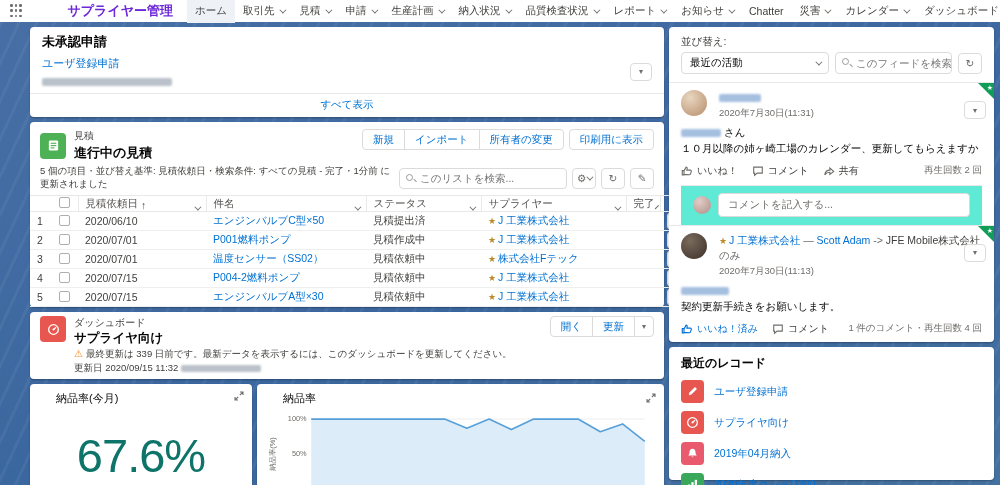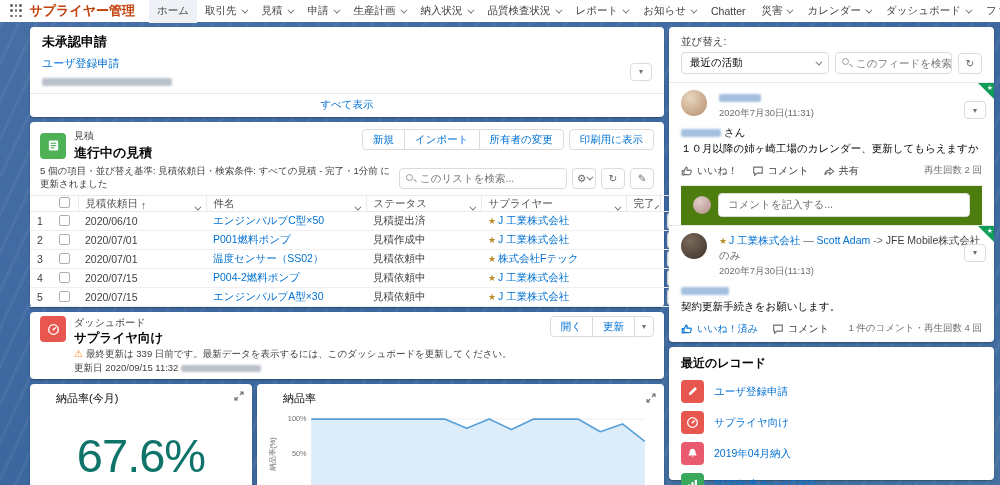--- a/index.html
+++ b/index.html
@@ -4,21 +4,21 @@
 <style>
   * { box-sizing: border-box; margin: 0; padding: 0; }
   html,body { width:1000px; height:485px; overflow:hidden; }
   body { font-family:"Liberation Sans","DejaVu Sans",sans-serif; font-size:11px; color:#3e3e3c; background:#fff; }
   a, .link { color:#0070d2; text-decoration:none; cursor:pointer; }
 
   
   .topnav { height:22px; background:#fff; display:flex; align-items:center; padding:0 6px; white-space:nowrap; }
   .waffle { width:14px; height:14px; margin:0 8px 0 4px; display:grid; grid-template-columns:repeat(3,1fr); gap:2px; cursor:pointer; }
   .waffle i { width:2.5px; height:2.5px; background:#706e6b; border-radius:50%; }
-  .appname { font-size:13px; font-weight:bold; color:#c2410c; margin-right:14px; }
+  .appname { font-size:13px; font-weight:bold; color:#6d28d9; margin-right:14px;margin-left:38px; }
   .tab { display:flex; align-items:center; gap:4px; height:22px; padding:12px 8px; font-size:10.5px; color:#3e3e3c; cursor:pointer; }
   .tab.active { background:#eef1f6; }
   .chev { width:5px; height:5px; border-right:1.2px solid #706e6b; border-bottom:1.2px solid #706e6b; transform:rotate(45deg) translateY(-2px); display:inline-block; }
 
   
   .page { height:463px; padding:5px 6px; display:flex; gap:5px;
     background:
       repeating-linear-gradient(115deg, rgba(255,255,255,.05) 0 3px, transparent 3px 16px),
       linear-gradient(160deg,#476fa5 0%, #3b679f 55%, #44719f 100%); }
   .col-left { width:658px; display:flex; flex-direction:column; gap:5px;padding-left:24px; }
@@ -110,21 +110,21 @@
   .av1 { background:radial-gradient(circle at 35% 30%, #e8d6c0, #b78d6b); }
   .av2 { background:radial-gradient(circle at 35% 30%, #7a6a5c, #3c3028); }
   .av-s { width:18px; height:18px; background:radial-gradient(circle at 35% 30%, #e3cdc9, #b08d86); }
   .p-who { font-size:10.5px; line-height:1.5; }
   .p-date { font-size:9.5px; color:#706e6b; }
   .p-body { margin-top:5px; font-size:10.5px; color:#080707; line-height:1.5; }
   .p-actions { display:flex; align-items:center; gap:14px; margin-top:7px; font-size:10px; color:#3e3e3c; padding-bottom:7px; }
   .p-actions .act { display:inline-flex; align-items:center; gap:4px; cursor:pointer; }
   .p-actions .act.liked { color:#0070d2; }
   .p-actions .meta { margin-left:auto; color:#706e6b; font-size:9.5px; }
-  .c-section { background:#4d7c0f; margin:0 -0px; padding:7px 12px 8px; border-top:1px solid #e8e8e8; }
+  .c-section { background:#5eead4; margin:0 -0px; padding:7px 12px 8px; border-top:1px solid #e8e8e8; }
   .c-input-row { display:flex; gap:7px; align-items:center; }
   .c-input { flex:1; height:24px; border:1px solid #dddbda; border-radius:4px; background:#fff; display:flex; align-items:center; padding:0 9px; font-size:10.5px; color:#706e6b; }
   .ico { width:12px; height:12px; fill:none; stroke:#706e6b; stroke-width:1.3; }
   .liked .ico { stroke:#0070d2; }
 
   
   .recent { height:133px; padding:8px 12px; }
   .recent h2 { font-size:12px; color:#080707; }
   .rec-item { display:flex; align-items:center; gap:10px; margin-top:8px; }
   .rec-item .tile { width:23px; height:23px; }

